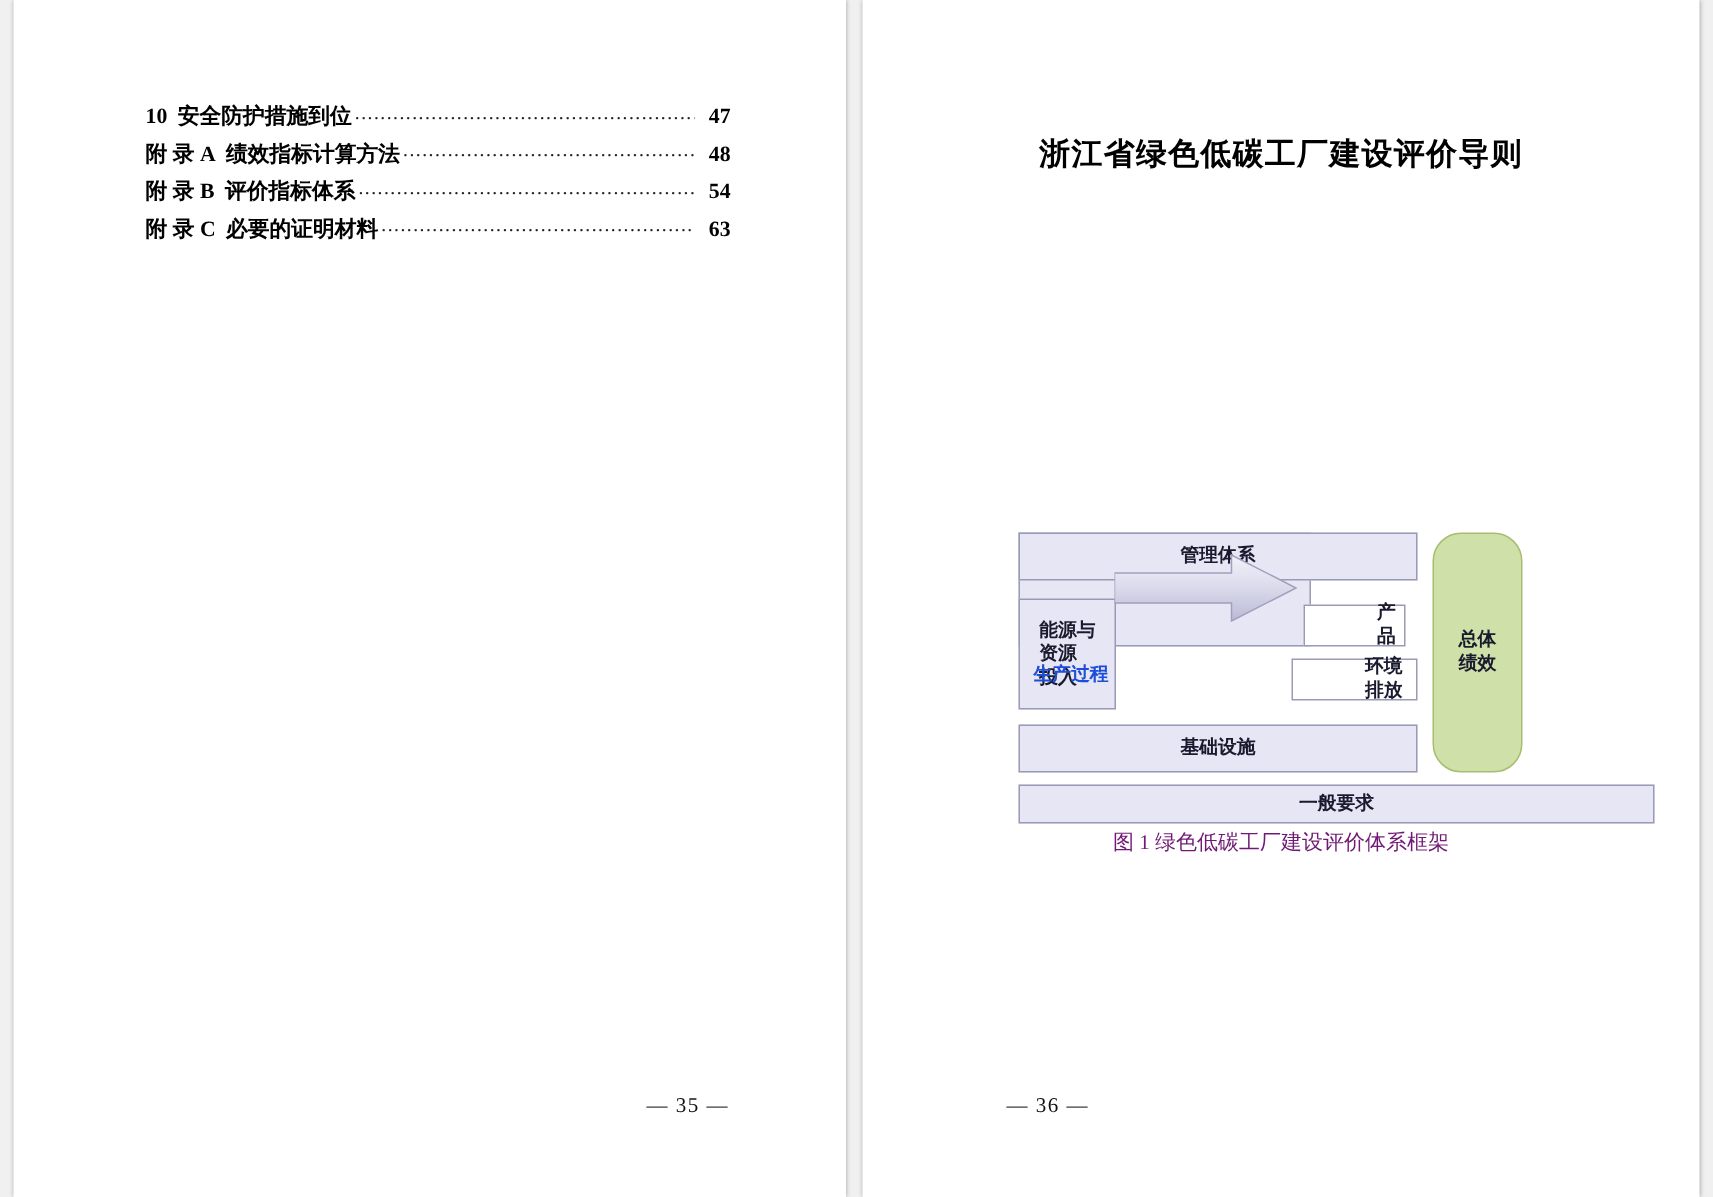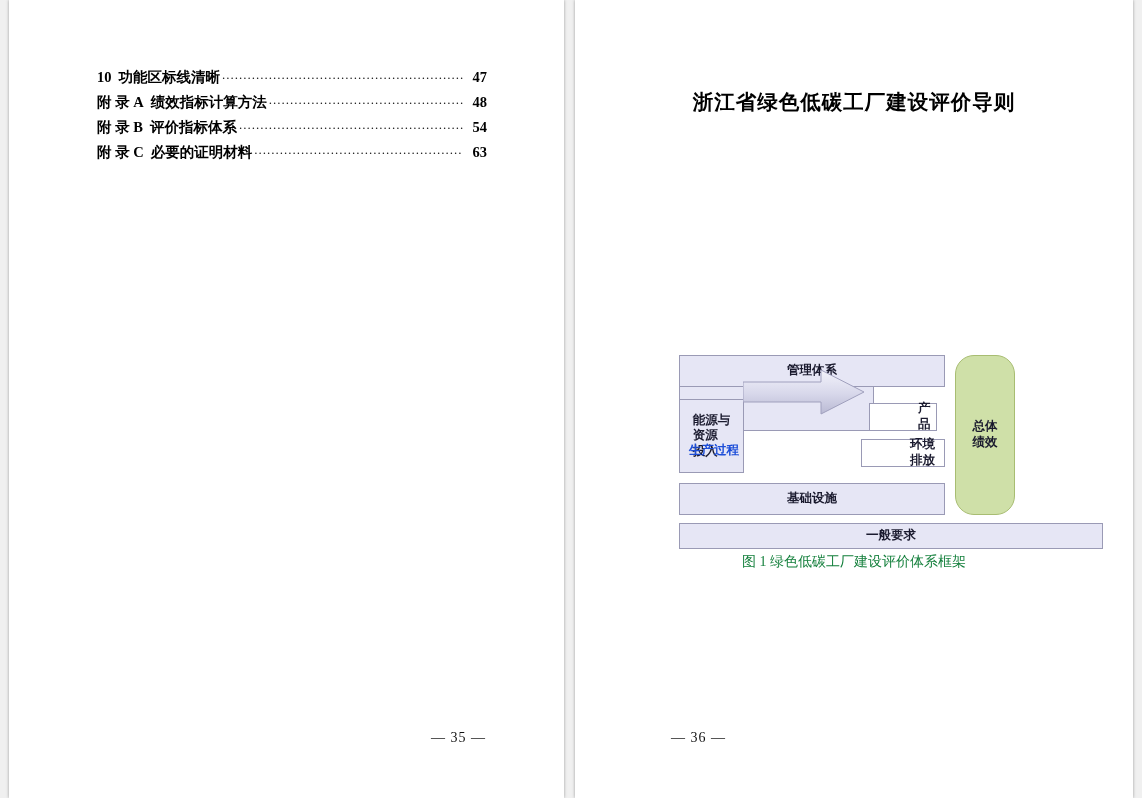--- a/index.html
+++ b/index.html
@@ -176,21 +176,21 @@
     height: 46px;
     z-index: 2;
   }
   .fig-caption {
     position: absolute;
     left: 0;
     top: 553px;
     width: 558px;
     text-align: center;
     font-size: 14px;
-    color: #15803d;
+    color: #701a75;
   }
   .body-lower {
     position: absolute;
     left: 69px;
     top: 580px;
     width: 425px;
     font-size: 14.2px;
     color: #111;
     line-height: 1.95;
   }
@@ -199,21 +199,21 @@
 <body>
 
 <div class="viewer">
 
   <div class="page page-left">
 
     <div class="toc">
 
       <div class="toc-row">
         <span class="toc-num">10</span>
-        <span class="toc-title">功能区标线清晰</span>
+        <span class="toc-title">安全防护措施到位</span>
         <span class="toc-dots">..................................................................</span>
         <span class="toc-page">47</span>
       </div>
 
       <div class="toc-row">
         <span class="toc-num">附 录 A</span>
         <span class="toc-title">绩效指标计算方法</span>
         <span class="toc-dots">..................................................................</span>
         <span class="toc-page">48</span>
       </div>

